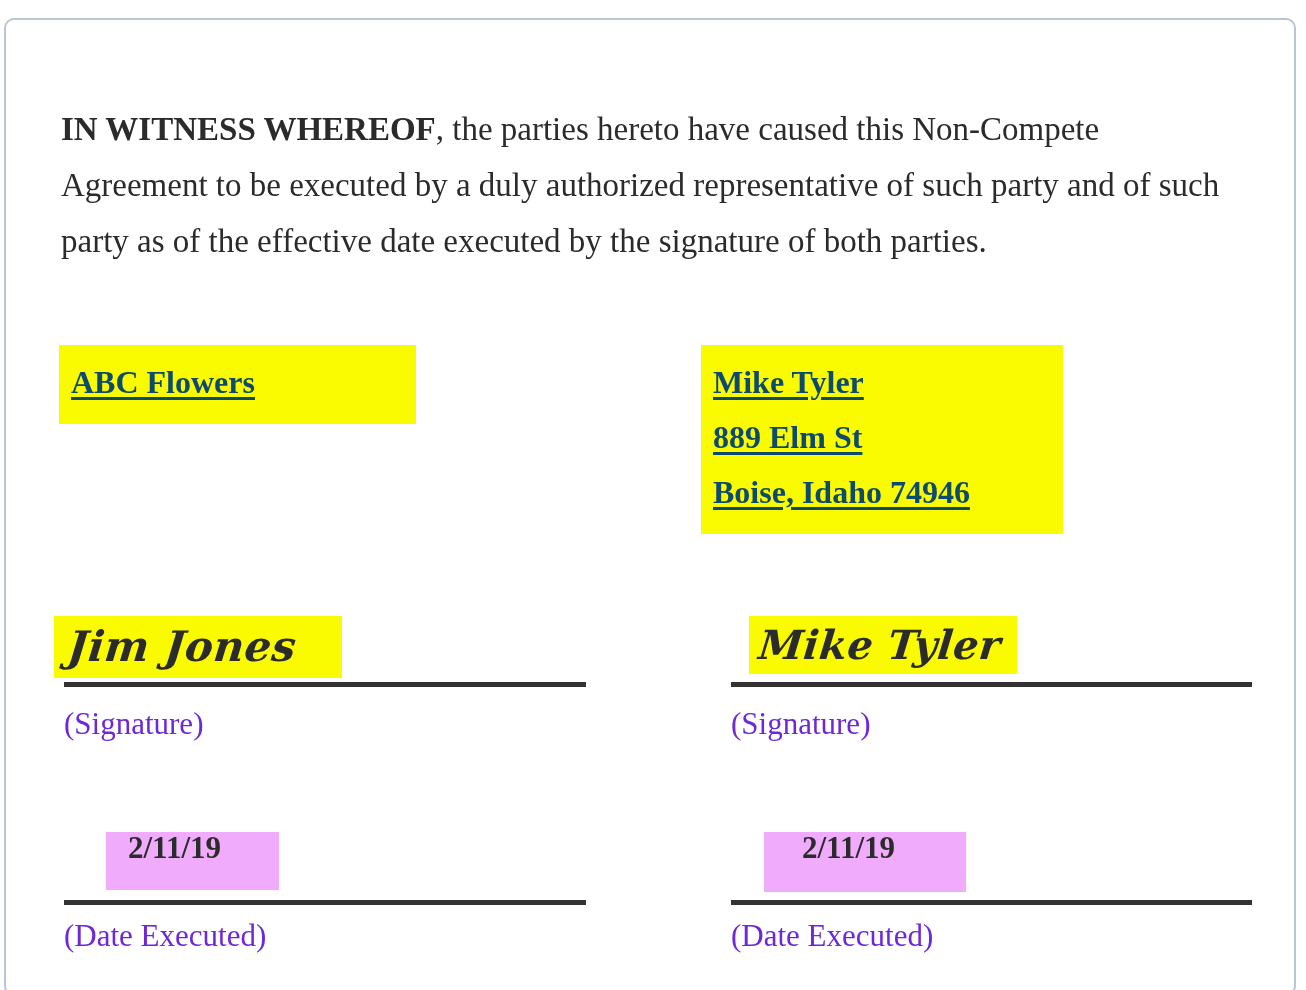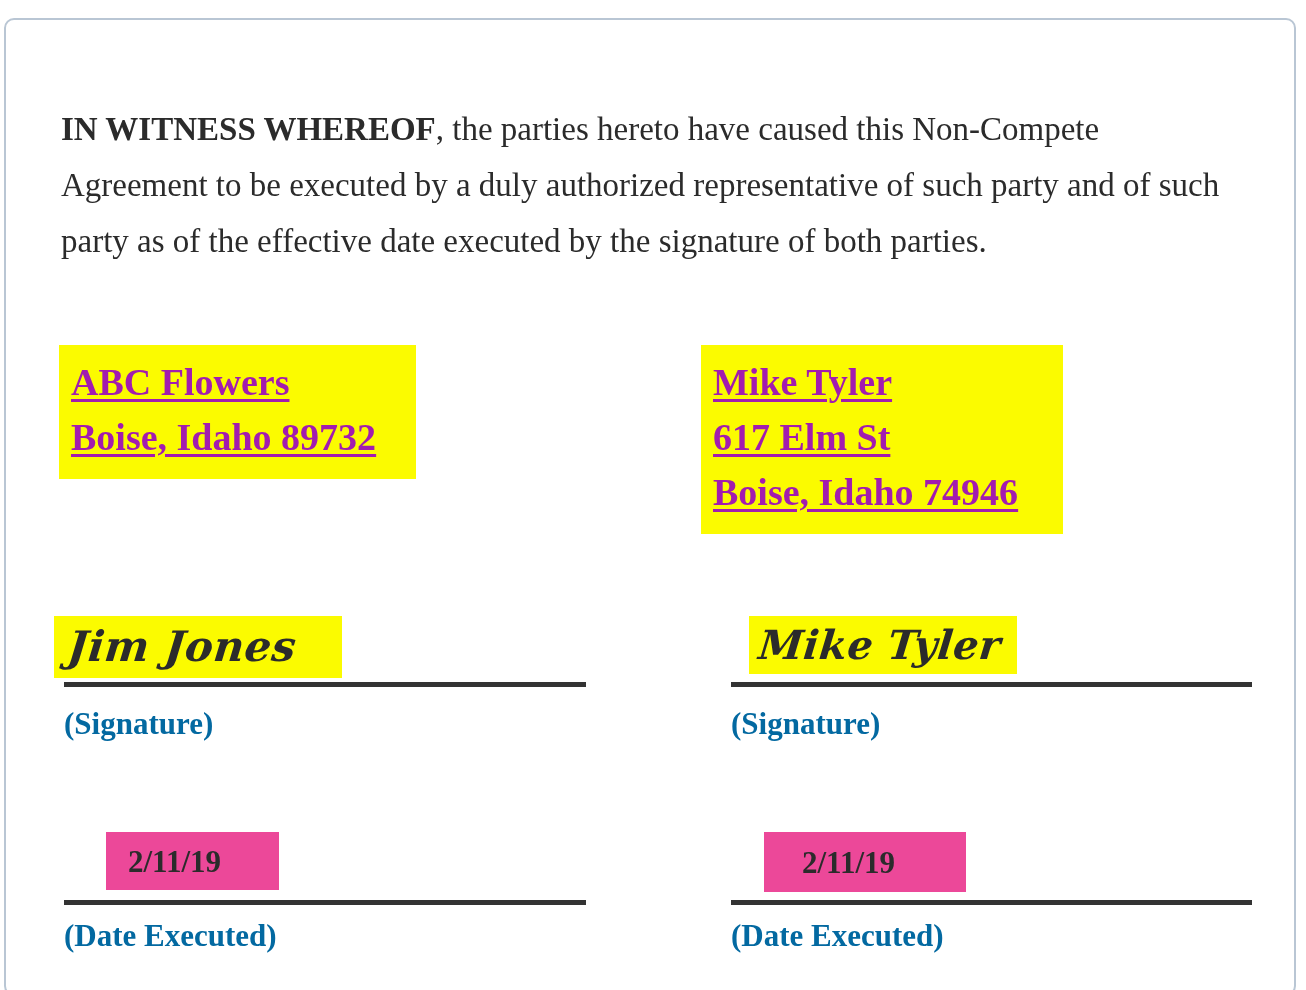--- a/index.html
+++ b/index.html
@@ -60,24 +60,24 @@
     top: 325px;
     background: #fbfb00;
     padding: 10px 12px 14px 12px;
     box-sizing: border-box;
   }
   #party-col-left  .address-block { left: 53px; width: 357px; }
   #party-col-right .address-block { left: 27px; width: 362px; }
 
   .address-line {
     display: block;
-    font-size: 38px;
+    font-size: 32px;
     line-height: 55px;
     font-weight: bold;
-    color: #a21caf;
+    color: #0c4a6e;
     text-decoration: underline;
     text-decoration-thickness: 3px;
     text-underline-offset: 4px;
     white-space: nowrap;
   }
 
   
   .sig-highlight {
     position: absolute;
     background: #fbfb00;
@@ -99,24 +99,24 @@
     letter-spacing: 0.5px;
     transform: skewX(-6deg);
     white-space: nowrap;
     padding-left: 14px;
   }
   #party-col-right .signature-text { font-size: 40px; padding-left: 10px; }
 
   
   .date-highlight {
     position: absolute;
-    background: #ec4899;
+    background: #f0abfc;
     box-sizing: border-box;
     display: flex;
-    align-items: center;
+    align-items: flex-start;
     overflow: hidden;
   }
   #party-col-left  .date-highlight { left: 100px; top: 812px; width: 173px; height: 58px; }
   #party-col-right .date-highlight { left: 90px;  top: 812px; width: 202px; height: 60px; }
 
   .date-text {
     font-size: 31px;
     font-weight: bold;
     color: #2b2b2b;
     line-height: 1;
@@ -134,61 +134,59 @@
   #party-col-left  .sig-rule  { left: 58px; top: 662px; width: 522px; }
   #party-col-right .sig-rule  { left: 57px; top: 662px; width: 521px; }
   #party-col-left  .date-rule { left: 58px; top: 880px; width: 522px; }
   #party-col-right .date-rule { left: 57px; top: 880px; width: 521px; }
 
   
   .field-caption {
     position: absolute;
     font-size: 31px;
     line-height: 1;
-    color: #0369a1;
-    white-space: nowrap;
-    font-weight: bold;
+    color: #6d28d9;
+    white-space: nowrap;
   }
   #party-col-left  .sig-caption  { left: 58px; top: 688px; }
   #party-col-right .sig-caption  { left: 57px; top: 688px; }
   #party-col-left  .date-caption { left: 58px; top: 900px; }
   #party-col-right .date-caption { left: 57px; top: 900px; }
 </style>
 </head>
 <body>
 
 <div id="document-page">
 
   <p id="witness-paragraph"><span class="lead">IN WITNESS WHEREOF</span><span>, the parties hereto have caused this Non-Compete Agreement to be executed by a duly authorized representative of such party and of such party as of the effective date executed by the signature of both parties.</span></p>
 
   <div class="party-col" id="party-col-left">
 
     <div class="address-block">
       <span class="address-line">ABC Flowers</span>
-      <span class="address-line">Boise, Idaho 89732</span>
     </div>
 
     <div class="sig-highlight">
       <span class="signature-text">Jim Jones</span>
     </div>
     <div class="field-rule sig-rule"></div>
     <span class="field-caption sig-caption">(Signature)</span>
 
     <div class="date-highlight">
       <span class="date-text">2/11/19</span>
     </div>
     <div class="field-rule date-rule"></div>
     <span class="field-caption date-caption">(Date Executed)</span>
   </div>
 
   <div class="party-col" id="party-col-right">
 
     <div class="address-block">
       <span class="address-line">Mike Tyler</span>
-      <span class="address-line">617 Elm St</span>
+      <span class="address-line">889 Elm St</span>
       <span class="address-line">Boise, Idaho 74946</span>
     </div>
 
     <div class="sig-highlight">
       <span class="signature-text">Mike Tyler</span>
     </div>
     <div class="field-rule sig-rule"></div>
     <span class="field-caption sig-caption">(Signature)</span>
 
     <div class="date-highlight">

